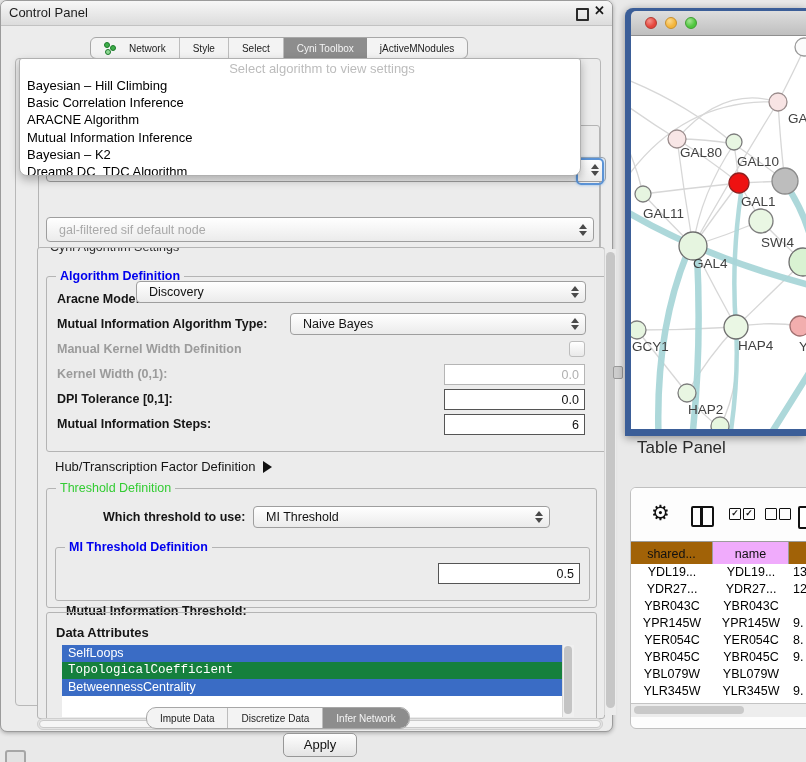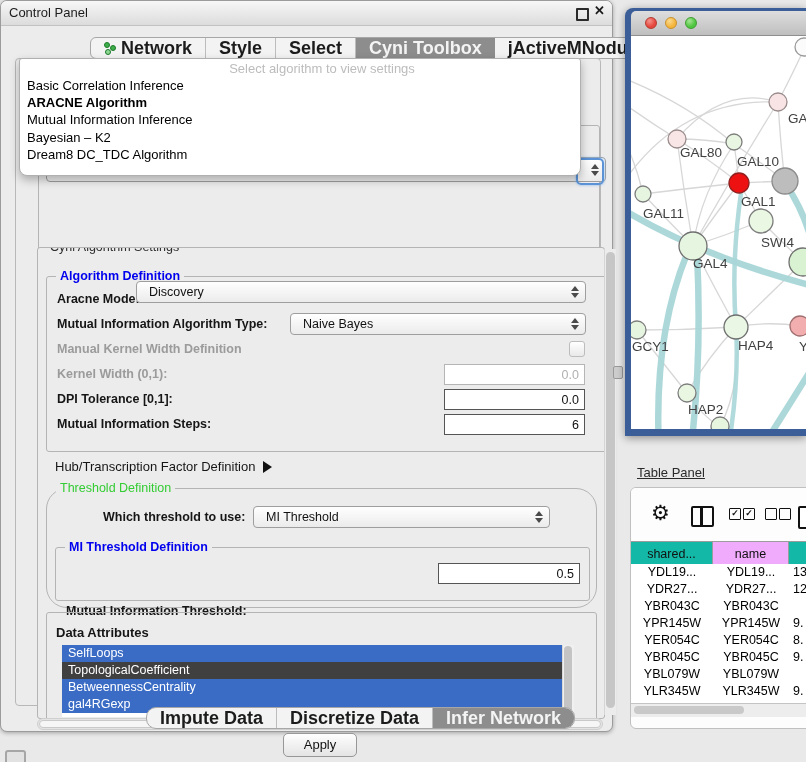--- a/index.html
+++ b/index.html
@@ -12,22 +12,22 @@
     border:1px solid #9b9b9b;border-radius:7px;box-shadow:0 1px 4px rgba(0,0,0,.3);}
   #cp-titlebar{left:0;top:0;width:100%;height:24px;border-radius:6px 6px 0 0;
     background:linear-gradient(#f7f7f7,#dcdcdc);border-bottom:1px solid #c2c2c2;}
   #cp-title{left:8px;top:4px;font-size:13px;color:#1c1c1c;}
   #cp-float{left:575px;top:7px;width:9px;height:9px;border:2px solid #2a2a2a;border-radius:1px;}
   #cp-close{left:593px;top:2px;font-size:13px;font-weight:bold;color:#1a1a1a;}
 
   
   .segstrip{display:flex;border:1px solid #a7a7a7;border-radius:6px;overflow:hidden;
     background:#f3f3f3;height:22px;box-sizing:border-box;}
-  .seg{display:flex;align-items:center;justify-content:center;font-size:18px;font-weight:700;
-    color:#1c1c1c;padding:0 13px;border-right:1px solid #bdbdbd;white-space:nowrap;}
+  .seg{display:flex;align-items:center;justify-content:center;font-size:10px;font-weight:400;
+    color:#1c1c1c;padding:0 13px;border-right:1px solid #bdbdbd;white-space:nowrap;gap:8px;}
   .seg:last-child{border-right:none;}
   .seg.sel{background:#8d8d8d;color:#f4f4f4;border-right:none;}
   #cp-tabs{left:89px;top:36px;}
   .net-icon{display:inline-block;width:12px;height:12px;margin-right:5px;position:relative;}
   .net-icon i{position:absolute;width:4px;height:4px;border-radius:50%;background:#3fae4a;border:1px solid #1c7a2a;}
   .net-icon i:nth-child(1){left:0;top:0;}
   .net-icon i:nth-child(2){left:6px;top:3px;}
   .net-icon i:nth-child(3){left:1px;top:7px;background:#8fd894;}
 
   
@@ -47,41 +47,41 @@
   #inference-combo .focusring{position:absolute;right:1px;top:0px;width:24px;height:23px;
     border:2px solid #5b93d6;border-radius:5px;box-shadow:0 0 3px #7fb2e8;}
   #data-combo{left:30px;top:158px;width:548px;height:25px;color:#a9a9a9;}
 
   
   #algo-dropdown{left:18px;top:57px;width:560px;height:116px;background:#ffffff;
     border:1px solid #b0b0b0;border-radius:3px 3px 8px 8px;box-shadow:0 4px 10px rgba(0,0,0,.28);
     z-index:40;overflow:hidden;}
   #algo-placeholder{text-align:center;color:#bcbcbc;font-size:13px;height:18px;line-height:19px;margin-left:44px;}
   .algo-item{font-size:13px;height:17.2px;line-height:17.2px;padding-left:7px;color:#000;white-space:nowrap;}
-  .algo-item.sel{font-weight:bold;}
+  .algo-item.sel{font-weight:normal;}
 
   
   #settings-group{left:21px;top:188px;width:566px;height:470px;background:#ececec;overflow:hidden;}
   .grouptitle{position:absolute;top:-8px;background:#ececec;padding:0 4px;font-size:12.5px;color:#2d2d2d;white-space:nowrap;}
   .blue-title{color:#0000ee;font-weight:bold;}
   .green-title{color:#33cc33;}
   .lbl{position:absolute;font-size:12.5px;font-weight:bold;color:#161616;white-space:nowrap;}
   .lbl.dis{color:#9b9b9b;}
   .field{position:absolute;background:#fff;font-size:12.5px;text-align:right;
     padding:0 5px 0 0;box-sizing:border-box;border:1px solid #555;}
   .field.dis{border:1px solid #b5b5b5;color:#b0b0b0;}
   .checkbox{position:absolute;width:14px;height:14px;border:1px solid #bdbdbd;border-radius:3px;
     background:linear-gradient(#ffffff,#e9e9e9);}
   .tri-right{display:inline-block;width:0;height:0;border-top:6px solid transparent;
     border-bottom:6px solid transparent;border-left:9px solid #111;margin-left:8px;vertical-align:-2px;}
   .tri-down{display:inline-block;width:0;height:0;border-left:6px solid transparent;
     border-right:6px solid transparent;border-top:8px solid #111;margin-left:7px;vertical-align:1px;}
 
   #algdef-box{left:8px;top:28px;width:549px;height:174px;padding-left:24px;}
-  #threshold-box{left:8px;top:240px;width:549px;height:118px;border-radius:21px;}
+  #threshold-box{left:8px;top:240px;width:549px;height:118px;}
   #midef-box{left:8px;top:58px;width:533px;height:52px;}
   #sources-box{left:8px;top:364px;width:549px;height:110px;}
 
   
   #attr-list{position:absolute;left:15px;top:32px;width:512px;height:72px;background:#fff;overflow:hidden;}
   .attr-item{height:17px;line-height:17px;font-size:12.5px;color:#fff;background:#3a6cc5;padding-left:6px;}
   #attr-scroll{position:absolute;right:0;top:0;width:11px;height:72px;background:#f0f0f0;border-left:1px solid #d8d8d8;}
   #attr-thumb{position:absolute;left:1px;top:1px;width:8px;height:68px;background:#c4c4c4;border-radius:4px;}
 
   
@@ -106,36 +106,36 @@
     border-radius:8px 0 0 0;box-shadow:0 2px 8px rgba(0,0,0,.4);}
   #net-titlebar{left:6px;top:3px;width:175px;height:24px;border-radius:5px 0 0 0;
     background:linear-gradient(#dedede,#bfbfbf);border-bottom:1px solid #8f8f8f;}
   .traffic{position:absolute;top:6px;width:12px;height:12px;border-radius:50%;box-sizing:border-box;}
   #tl-close{left:14px;background:radial-gradient(circle at 35% 30%,#f4938c,#e5463d 60%);border:1px solid #b33a30;}
   #tl-min{left:34px;background:radial-gradient(circle at 35% 30%,#fbd98e,#f3b53c 60%);border:1px solid #c9902c;}
   #tl-zoom{left:54px;background:radial-gradient(circle at 35% 30%,#a5e494,#4fc63f 60%);border:1px solid #3f9e31;}
   #net-canvas{left:6px;top:28px;width:175px;height:393px;background:#ffffff;overflow:hidden;}
 
   
-  #table-title{left:637px;top:465px;font-size:13px;color:#2a2a2a;text-decoration:underline;}
+  #table-title{left:637px;top:438px;font-size:17px;color:#2a2a2a;}
   #table-panel{left:630px;top:487px;width:180px;height:240px;background:#fdfdfd;
     border:1px solid #c0c0c0;border-radius:6px;overflow:hidden;}
   #tp-toolbar{position:absolute;left:0;top:0;width:100%;height:53px;background:#fdfdfd;}
   .tool{position:absolute;top:18px;}
   #gear-i{left:20px;top:13px;font-size:21px;color:#111;line-height:24px;}
   #cols-i{left:60px;width:19px;height:17px;border:2.5px solid #111;border-radius:2px;}
   #cols-i:before{content:"";position:absolute;left:7px;top:0;width:2.5px;height:100%;background:#111;}
   .cb{position:absolute;width:10px;height:10px;border:1.5px solid #111;border-radius:1px;font-size:9px;
       line-height:9px;text-align:center;font-weight:bold;color:#111;}
   #doc-i{left:167px;width:16px;height:19px;border:2.5px solid #111;border-radius:2px;background:#fff;}
   #tp-header{position:absolute;left:0;top:53px;width:260px;height:23px;display:flex;
      border-top:1px solid #9c9c9c;border-bottom:1px solid #9c9c9c;}
   .th{box-sizing:border-box;border-right:1px solid #9c9c9c;font-size:12.5px;display:flex;
      align-items:center;justify-content:center;background:#f0abfc;color:#111;overflow:hidden;}
-  .th.hl{background:#14b8a6;}
+  .th.hl{background:#a16207;}
   #tp-rows{position:absolute;left:0;top:76px;width:260px;height:139px;overflow:hidden;background:#fff;}
   .tr{display:flex;height:17px;}
   .td{box-sizing:border-box;font-size:12.5px;line-height:17px;text-align:center;color:#000;overflow:hidden;white-space:nowrap;}
   .td.c3{text-align:left;padding-left:4px;}
   #tp-hscroll{position:absolute;left:0;top:215px;width:100%;height:13px;background:#ededed;border-top:1px solid #c4c4c4;}
   #tp-hthumb{position:absolute;left:3px;top:2px;width:110px;height:8px;background:#c9c9c9;border-radius:4px;}
 </style>
 </head>
 <body>
 
@@ -170,20 +170,24 @@
           <span>jActiveMNodules</span>
         </div>
       </div>
 
     <div id="cp-content" class="abs">
 
       <div id="inference-group" class="abs groupbox"></div>
       <div id="inference-combo" class="abs combo">
         <span class="stepper"></span>
         <span class="focusring"></span>
+      </div>
+      <div id="data-combo" class="abs combo">
+        <span>gal-filtered sif default node</span>
+        <span class="stepper"></span>
       </div>
 
       <div id="settings-group" class="abs groupbox">
         <span class="grouptitle" style="left:8px;">Cyni Algorithm Settings</span>
 
         <div id="algdef-box" class="abs groupbox">
           <span class="grouptitle blue-title" style="left:9px;">Algorithm Definition</span>
           <span class="lbl" style="left:10px;top:15px;">Aracne Mode:</span>
           <div class="combo" style="position:absolute;left:89px;top:4px;width:450px;height:22px;">
             <span>Discovery</span>
@@ -218,42 +222,42 @@
             <span class="lbl" style="left:10px;top:19px;margin-top:37px;">Mutual Information Threshold:</span>
             <div class="field" style="left:382px;top:15px;width:142px;height:21px;line-height:20px;">0.5</div>
           </div>
         </div>
 
         <div id="sources-box" class="abs groupbox">
           <span class="lbl" style="left:9px;top:12px;font-size:13px;">Data Attributes</span>
           <div id="attr-list">
 
           <div class="attr-item" style="background: rgb(58, 108, 197);">SelfLoops</div>
-              <div class="attr-item" style="background: #404040;">TopologicalCoefficient</div>
+              <div class="attr-item" style="background: #15803d; font-family: Liberation Mono, monospace;">TopologicalCoefficient</div>
               <div class="attr-item" style="background: rgb(58, 108, 197);">BetweennessCentrality</div>
-              <div class="attr-item" style="background: rgb(58, 108, 197);">gal4RGexp</div>
               <div id="attr-scroll">
                 <div id="attr-thumb"></div>
               </div>
             </div>
         </div>
       </div>
 
       <div id="v-scroll" class="abs">
           <div id="v-thumb"></div>
         </div>
       <div id="h-scroll" class="abs">
           <div id="h-thumb"></div>
         </div>
 
       <div id="apply-btn" class="abs">Apply</div>
     </div>
 
     <div id="algo-dropdown" class="abs">
       <div id="algo-placeholder">Select algorithm to view settings</div>
+    <div class="algo-item">Bayesian – Hill Climbing</div>
         <div class="algo-item">Basic Correlation Inference</div>
         <div class="algo-item sel">ARACNE Algorithm</div>
         <div class="algo-item">Mutual Information Inference</div>
         <div class="algo-item">Bayesian – K2</div>
         <div class="algo-item">Dream8 DC_TDC Algorithm</div>
       </div>
 
     <div id="cp-bottom-tabs" class="abs segstrip">
         <div class="seg">Impute Data</div>
         <div class="seg">Discretize Data</div>

